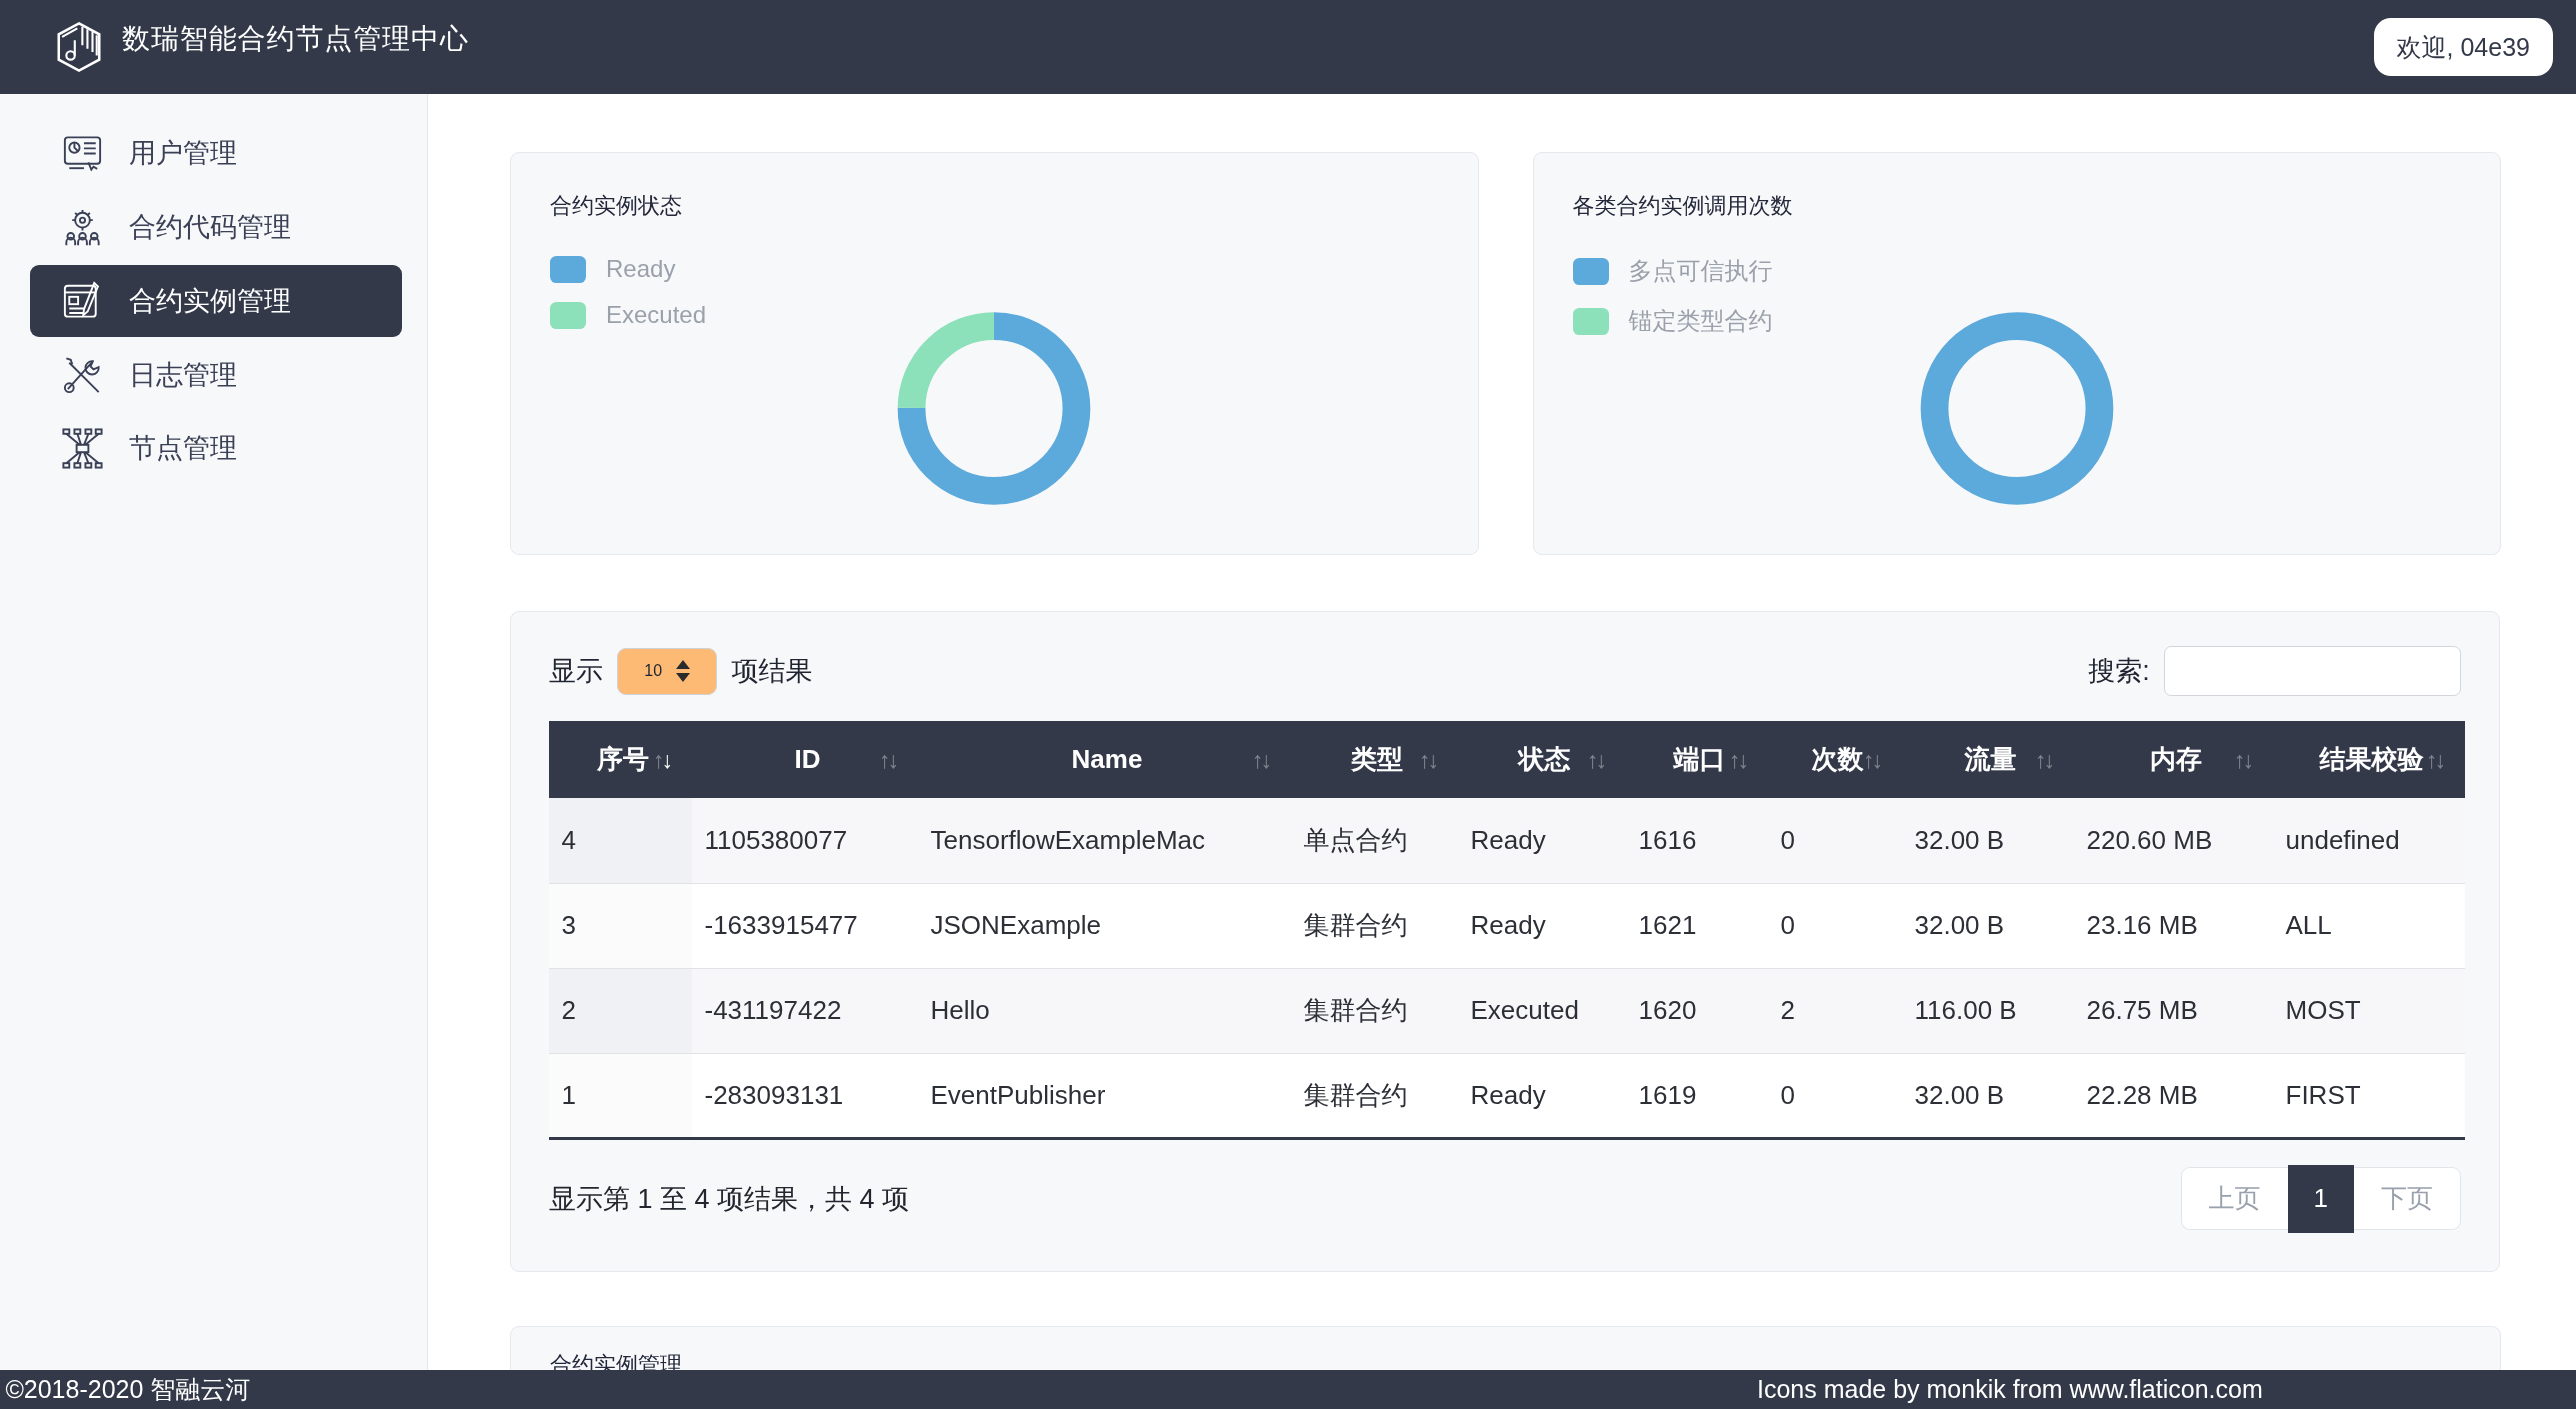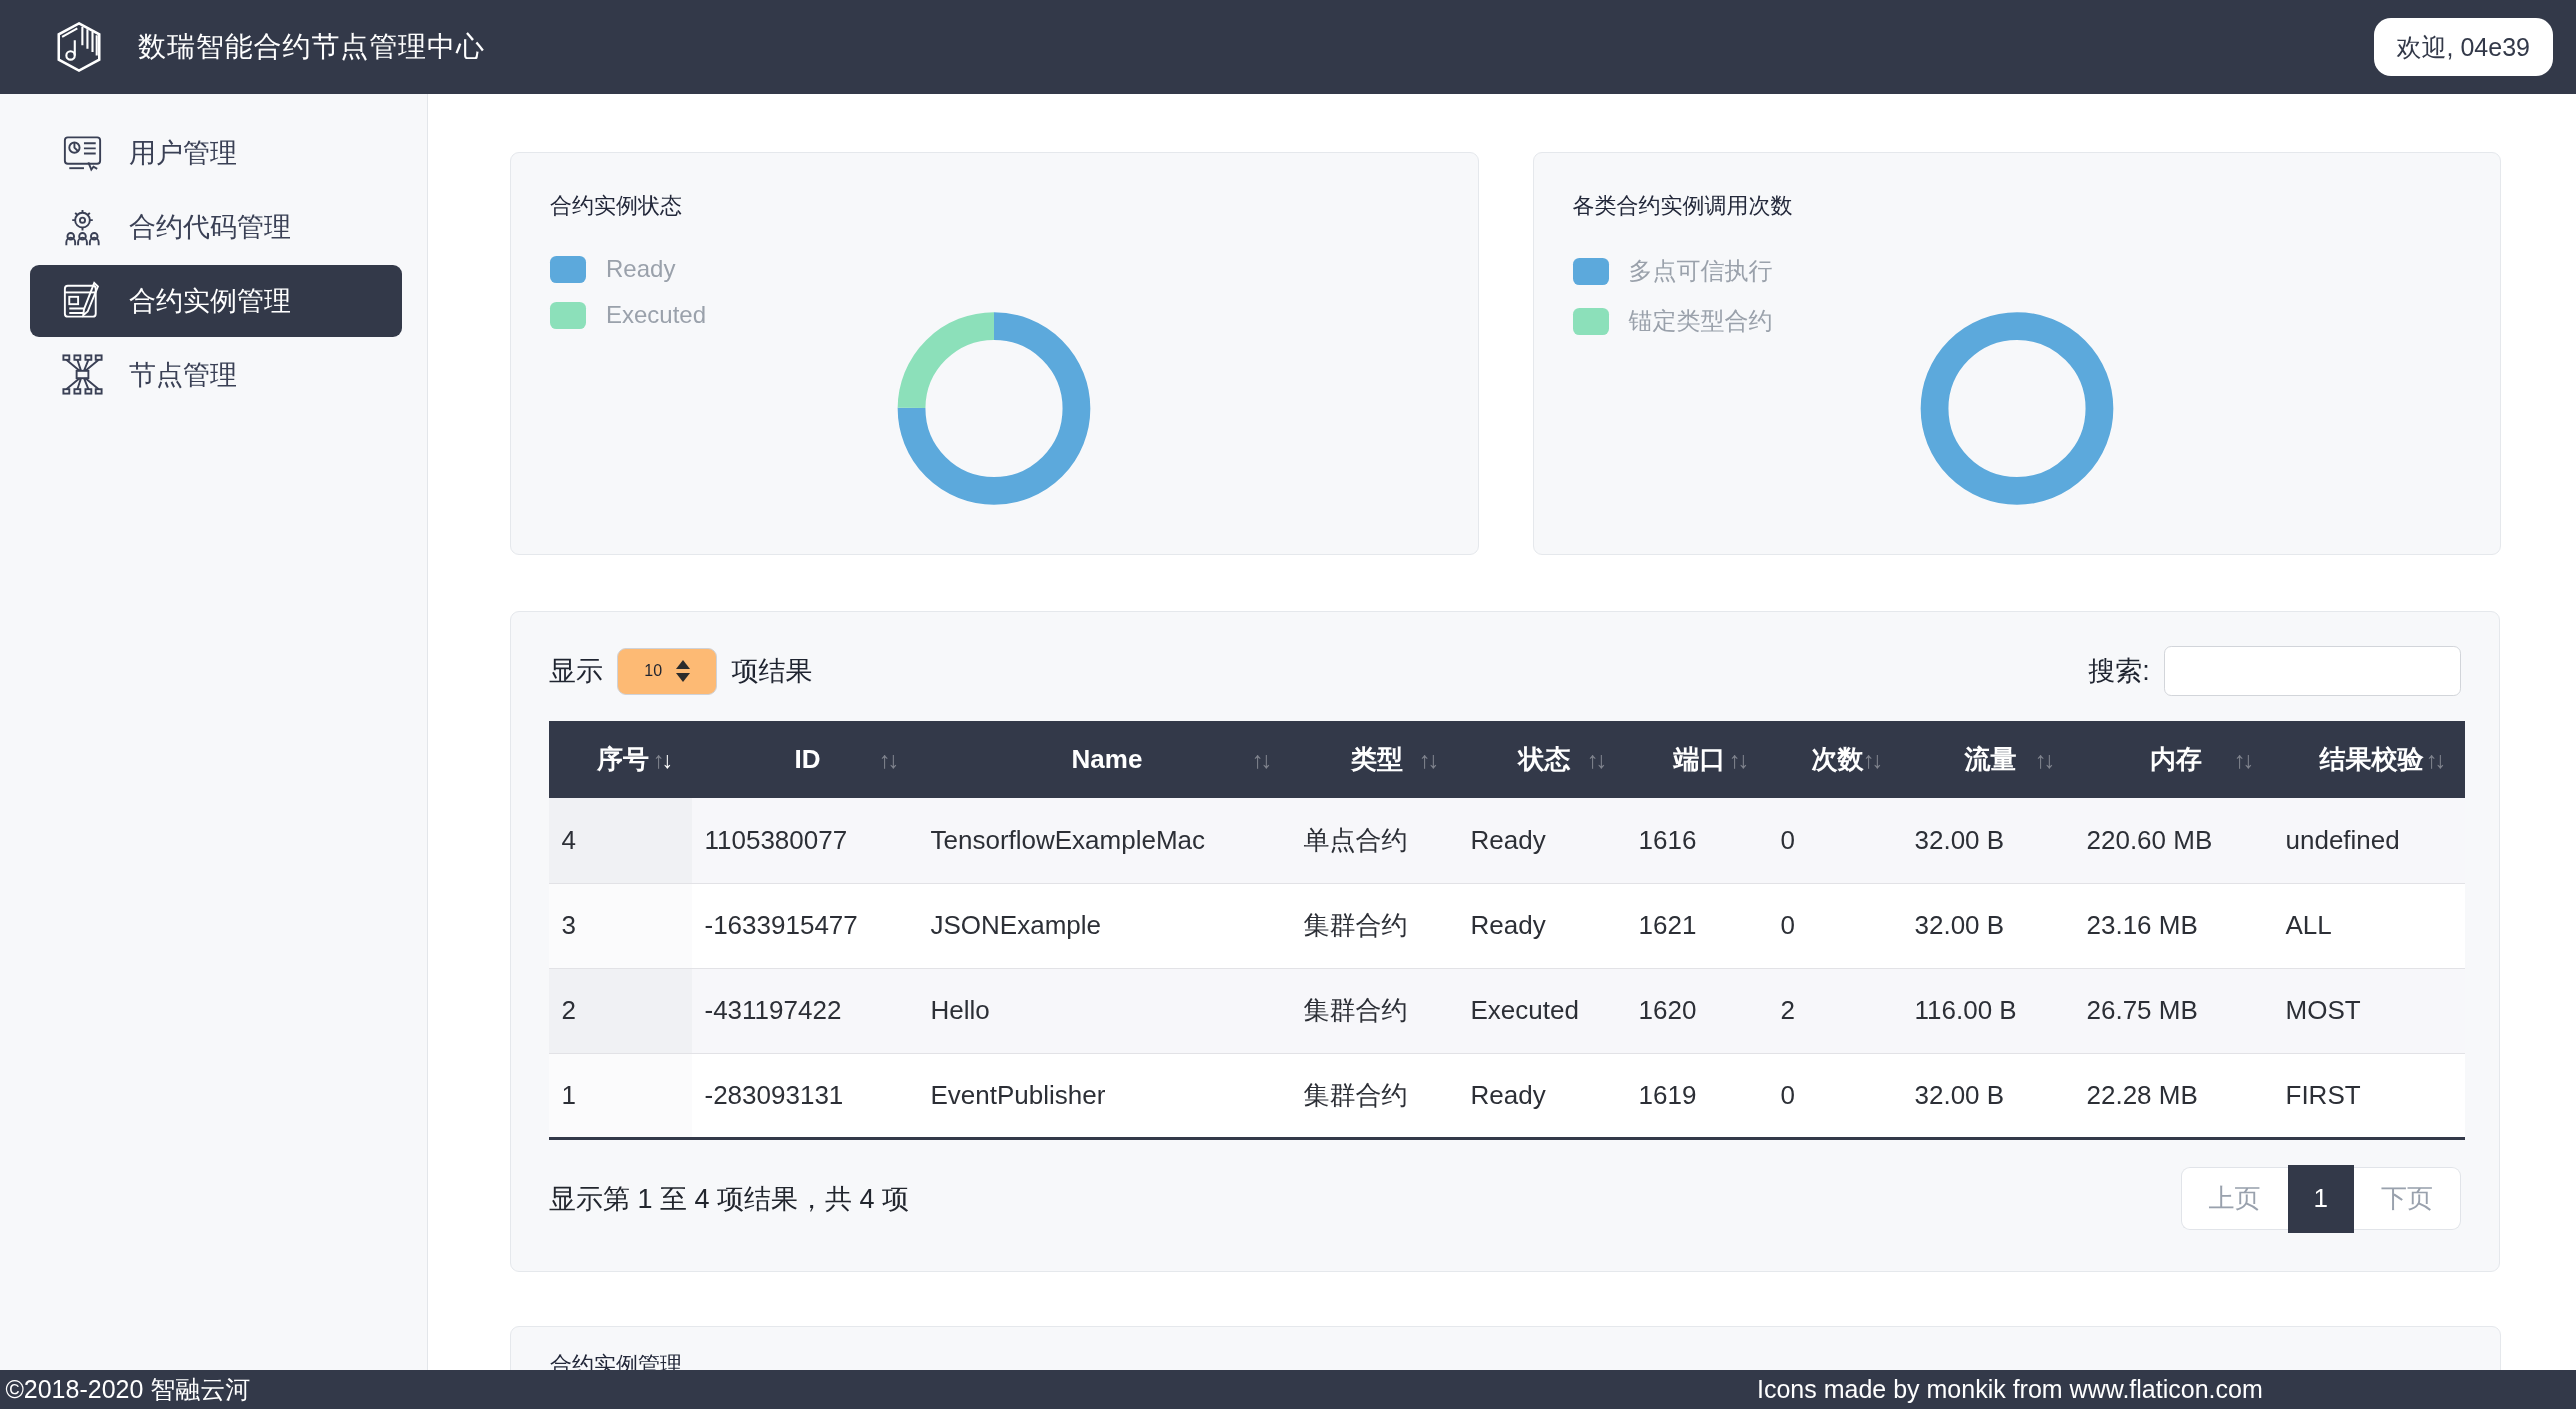--- a/index.html
+++ b/index.html
@@ -11,21 +11,21 @@
   }
   .app { width: 2576px; height: 1410px; display: flex; flex-direction: column; }
 
   
   .topbar {
     height: 94px; flex-shrink: 0;
     background: #333949;
     display: flex; align-items: center; justify-content: space-between;
     padding: 0 23px 0 52px;
   }
-  .brand { display: flex; align-items: center; gap: 32px; }
+  .brand { display: flex; align-items: flex-start; gap: 16px; }
   .brand svg { width: 54px; height: 54px; }
   .brand-title { color: #ffffff; font-size: 28px; letter-spacing: 0.9px; }
   .welcome-btn {
     background: #ffffff; border: none; border-radius: 17px;
     padding: 12.5px 23px; font-size: 25px; color: #333949;
     font-family: inherit; cursor: pointer;
   }
 
   
   .main { display: flex; height: 1276px; overflow: hidden; }
@@ -166,20 +166,30 @@
       </div>
       <div class="side-item active">
         <svg viewBox="0 0 64 64" fill="none" stroke="currentColor" stroke-width="2.6">
           <rect x="8" y="12" width="42" height="42" rx="4"></rect>
           <path d="M8 21 H50"></path>
           <rect x="14" y="27" width="12" height="10"></rect>
           <path d="M14 43 H34 M14 49 H34"></path>
           <path d="M48 8 L34 44 l-1 8 6-5 L53 13 Z"></path>
         </svg>
         <span>合约实例管理</span>
+      </div>
+      <div class="side-item">
+        <svg viewBox="0 0 64 64" fill="none" stroke="currentColor" stroke-width="2.6">
+          <path d="M12 52 L46 14"></path>
+          <path d="M46 14 a9 9 0 1 0 8 8 l-7 3 -4-4 Z"></path>
+          <circle cx="14" cy="50" r="6"></circle>
+          <path d="M14 16 L50 52 M50 52 l4 4"></path>
+          <path d="M10 10 l6 2 2 6"></path>
+        </svg>
+        <span>日志管理</span>
       </div>
       <div class="side-item">
         <svg viewBox="0 0 64 64" fill="none" stroke="currentColor" stroke-width="2.6">
           <rect x="24" y="27" width="16" height="10"></rect>
           <rect x="6" y="6" width="8" height="6"></rect>
             <rect x="21" y="6" width="8" height="6"></rect>
             <rect x="36" y="6" width="8" height="6"></rect>
             <rect x="50" y="6" width="8" height="6"></rect>
           <rect x="6" y="52" width="8" height="6"></rect>
             <rect x="21" y="52" width="8" height="6"></rect>

